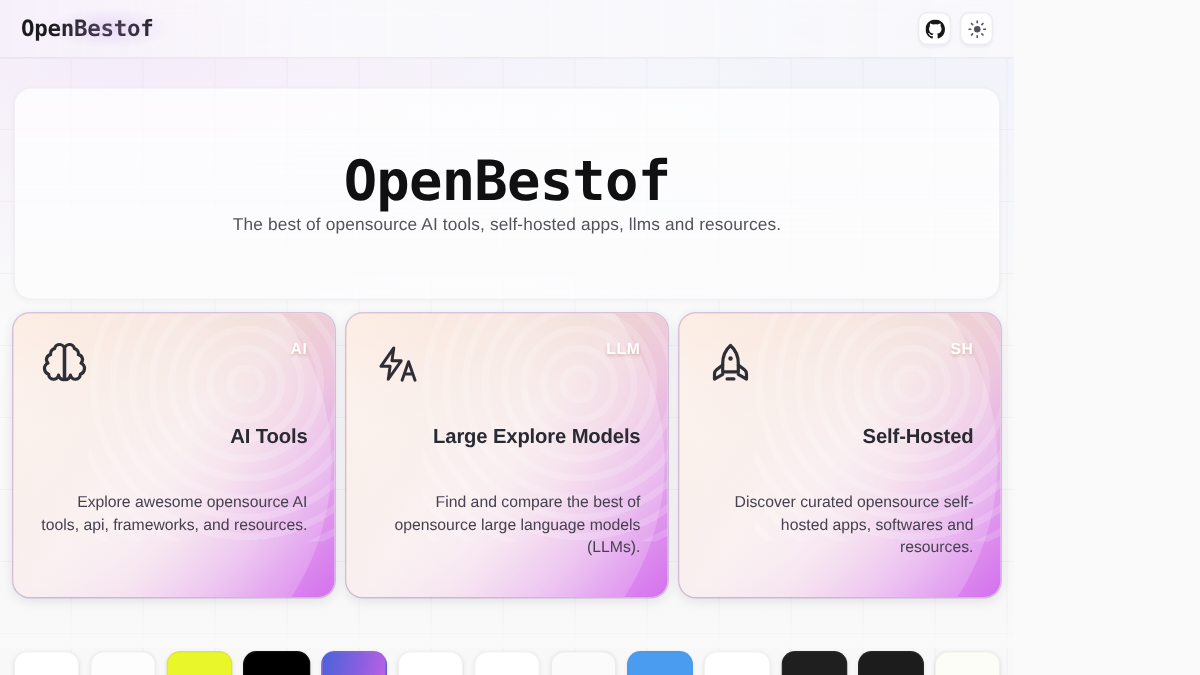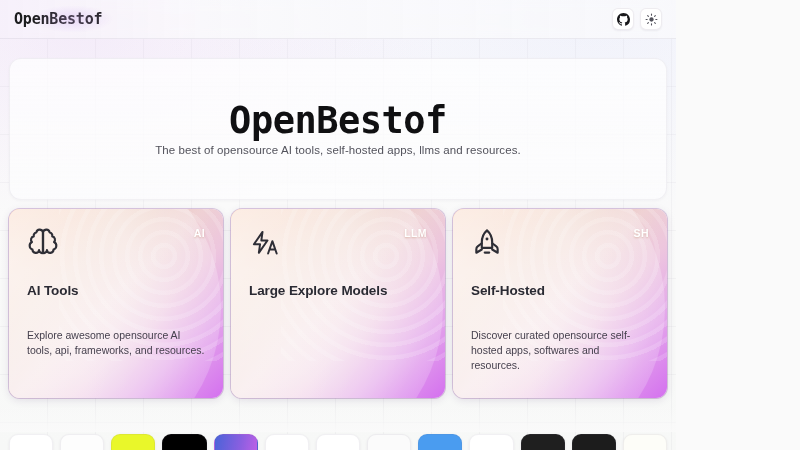--- a/index.html
+++ b/index.html
@@ -104,20 +104,21 @@
     box-shadow: 0 2px 8px rgba(60,30,90,0.13), 0 0 0 1px rgba(150,90,170,0.30);
     background:
       linear-gradient(135deg,
         #f2a070 0%,
         #eaa886 16%,
         #e8bfb0 32%,
         #eecfd2 48%,
         #edc6de 62%,
         #e4a9ea 78%,
         #d470ef 100%);
+    text-align: right;
   }
   
   .card .rings {
     position: absolute; top: -58px; right: -46px;
     width: 210px; height: 210px;
     background: repeating-radial-gradient(circle at 50% 50%,
       rgba(255,255,255,0.00) 0px,
       rgba(255,255,255,0.00) 8px,
       rgba(255,255,255,0.16) 9px,
       rgba(255,255,255,0.16) 13px);
@@ -234,20 +235,21 @@
       <div class="glass"></div>
       <div class="card-badge">LLM</div>
       <div class="card-inner">
         <div class="card-icon">
           <svg width="32" height="32" viewBox="0 0 26 24" fill="none" stroke="currentColor" stroke-width="1.6" stroke-linecap="round" stroke-linejoin="round" aria-hidden="true">
             <path d="M11 3 4 13h5l-1 7 7-10h-5l1-7z"></path>
             <path d="M15.5 20.5 19 10.5l3.5 10M16.7 17.2h4.6"></path>
           </svg>
         </div>
         <div class="card-title">Large Explore Models</div>
+        <div class="card-desc">Find and compare the best of opensource large language models (LLMs).</div>
       </div>
     </div>
 
     <div class="card">
       <div class="sweep"></div>
       <div class="rings"></div>
       <div class="glass"></div>
       <div class="card-badge">SH</div>
       <div class="card-inner">
         <div class="card-icon">

